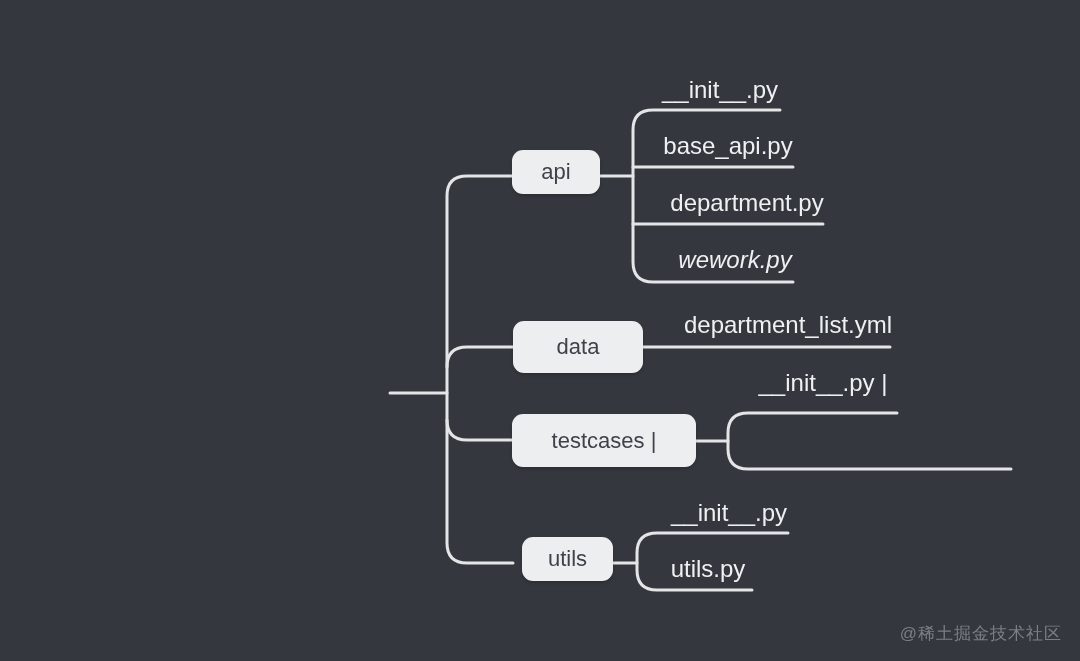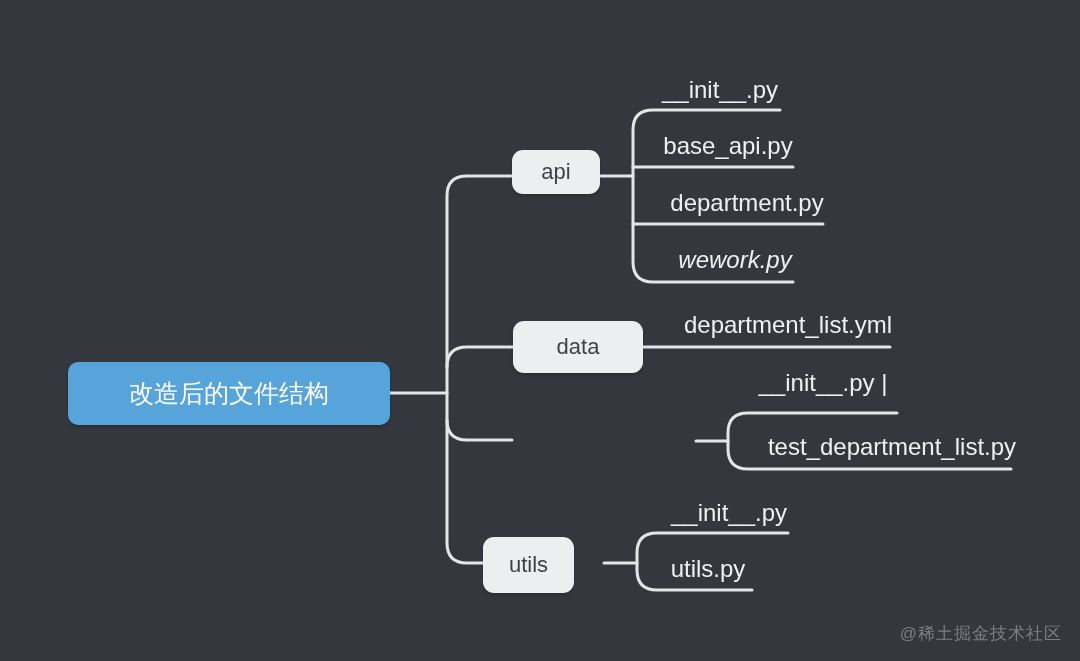--- a/index.html
+++ b/index.html
@@ -93,37 +93,36 @@
 
     <path d="M621,347 H890"></path>
 
     <path d="M696,441 H728"></path>
     <path d="M897,413 H748 Q728,413 728,433 V449 Q728,469 748,469 H1011"></path>
 
     <path d="M604,563 H637"></path>
     <path d="M788,533 H657 Q637,533 637,553 V570 Q637,590 657,590 H752"></path>
   </svg>
 
-  <div class="node root" style="left:68px;top:362px;width:322px;height:63px;">改造后的文件结构</div>
 
   <div class="node" style="left:512px;top:150px;width:88px;height:44px;">api</div>
 
   <div class="node" style="left:513px;top:321px;width:130px;height:52px;">data</div>
 
+  <div class="node" style="left:512px;top:414px;width:184px;height:53px;">testcases |</div>
 
-  <div class="node" style="left:483px;top:537px;width:91px;height:56px;">utils</div>
+  <div class="node" style="left:522px;top:537px;width:91px;height:44px;">utils</div>
 
   <div class="leaf" style="left:720px;top:90px;">__init__.py</div>
   <div class="leaf" style="left:728px;top:146px;">base_api.py</div>
   <div class="leaf" style="left:747px;top:203px;">department.py</div>
   <div class="leaf" style="left:735px;top:260px;font-style:italic;">wework.py</div>
 
   <div class="leaf" style="left:788px;top:325px;">department_list.yml</div>
 
   <div class="leaf" style="left:823px;top:383px;">__init__.py |</div>
-  <div class="leaf" style="left:892px;top:447px;">test_department_list.py</div>
 
   <div class="leaf" style="left:729px;top:513px;">__init__.py</div>
   <div class="leaf" style="left:708px;top:569px;">utils.py</div>
 
   <div class="watermark">@稀土掘金技术社区</div>
 
 </div>
 
 </body></html>

